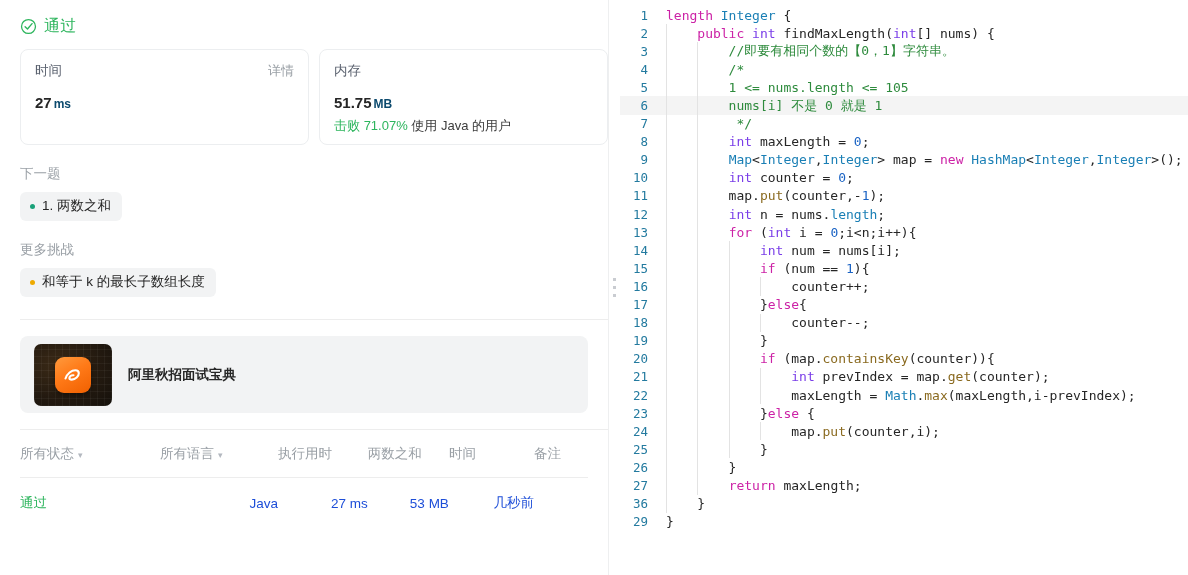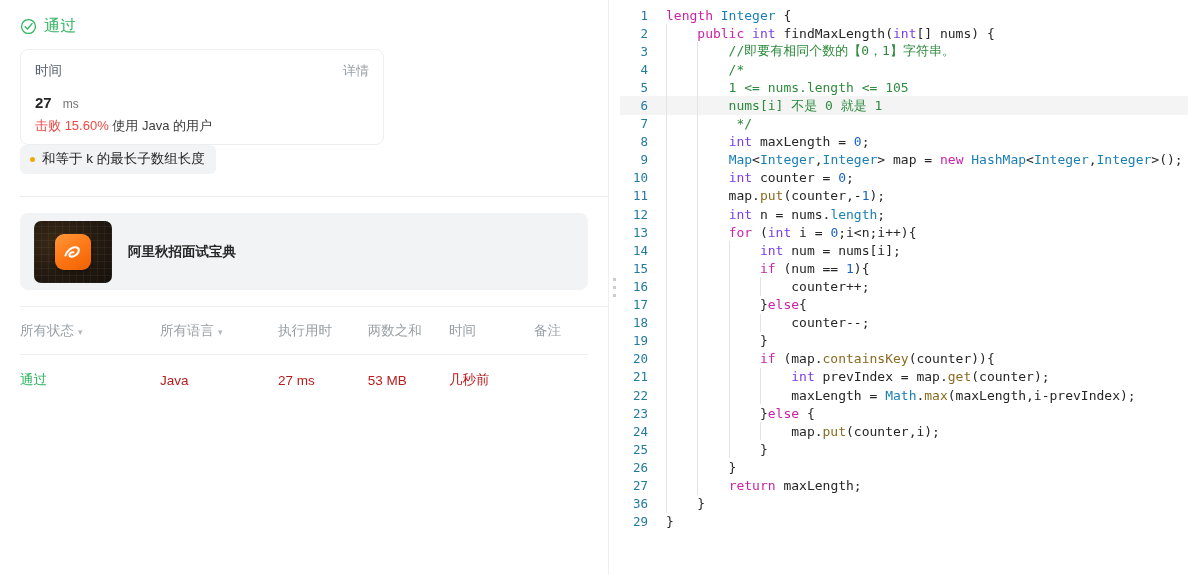--- a/index.html
+++ b/index.html
@@ -44,21 +44,21 @@
   }
   .metric-card.time { width: 364px; }
   .metric-card.mem  { width: 364px; }
   .metric-head {
     display: flex; justify-content: space-between; align-items: center;
     margin-bottom: 14px;
   }
   .metric-label { font-size: 13.5px; color: #5c6370; }
   .metric-details { font-size: 13px; color: #9aa0a6; cursor: pointer; }
   .metric-value { font-size: 15px; color: #262626; font-weight: 700; margin-bottom: 6px; }
-  .metric-value .unit { font-size: 12px; font-weight: 400; color: #737373; margin-left: 11px; }
+  .metric-value .unit { font-size: 12px; font-weight: 700; color: #0c4a6e; margin-left: 2px; }
   .metric-beat { font-size: 13px; color: #3c3c3c; }
   .metric-beat .pct-red { color: #ef4743; }
   .metric-beat .pct-green { color: #2db55d; }
 
   .section-label {
     font-size: 13.5px; color: #9aa0a6;
     padding-left: 20px; margin-top: 20px; margin-bottom: 9px;
   }
   .tag-row { padding-left: 20px; }
   .tag {
@@ -113,21 +113,21 @@
   .th { color: #9aa0a6; display: flex; align-items: center; gap: 4px; }
   .th.filter { cursor: pointer; }
   .caret { font-size: 9px; color: #b3b8bf; position: relative; top: 1px; }
   .c1 { width: 145px; }
   .c2 { width: 122px; }
   .c3 { width: 93px; }
   .c4 { width: 84px; }
   .c5 { width: 88px; }
   .c6 { width: 56px; text-align: right; }
   .td-status { color: #2db55d; cursor: pointer; }
-  .td-plain { color: #b91c1c; }
+  .td-plain { color: #1d4ed8; text-align: right; }
 
   
   .splitter {
     width: 12px; height: 575px; flex: 0 0 12px;
     background: #ffffff;
     display: flex; align-items: center; justify-content: center;
     cursor: col-resize; position: relative;
   }
   .splitter .grip { display: flex; flex-direction: column; gap: 5px; }
   .splitter .grip i { width: 3px; height: 3px; background: #c9ccd1; display: block; }
@@ -180,26 +180,41 @@
         <span class="status-text">通过</span>
       </div>
 
       <div class="cards-row">
         <div class="metric-card time">
           <div class="metric-head">
             <span class="metric-label">时间</span>
             <span class="metric-details">详情</span>
           </div>
           <div class="metric-value"><span>27</span><span class="unit">ms</span></div>
-          <div class="metric-beat"><span class="pct-red">击败</span> <span class="pct-red">15.60%</span> <span>使用 Java 的用户</span></div>
         </div>
 
-      </div>
-
-
+        <div class="metric-card mem">
+          <div class="metric-head">
+            <span class="metric-label">内存</span>
+            <span class="metric-details"></span>
+          </div>
+          <div class="metric-value"><span>51.75</span><span class="unit">MB</span></div>
+          <div class="metric-beat"><span class="pct-green">击败</span> <span class="pct-green">71.07%</span> <span>使用 Java 的用户</span></div>
+        </div>
+      </div>
+
+      <div class="section-label">下一题</div>
+      <div class="tag-row">
+        <span class="tag">
+          <i class="dot easy"></i>
+          <span>1. 两数之和</span>
+        </span>
+      </div>
+
+      <div class="section-label">更多挑战</div>
       <div class="tag-row">
         <span class="tag">
           <i class="dot medium"></i>
           <span>和等于 k 的最长子数组长度</span>
         </span>
       </div>
 
       <div class="hr"></div>
 
       <div class="promo">

